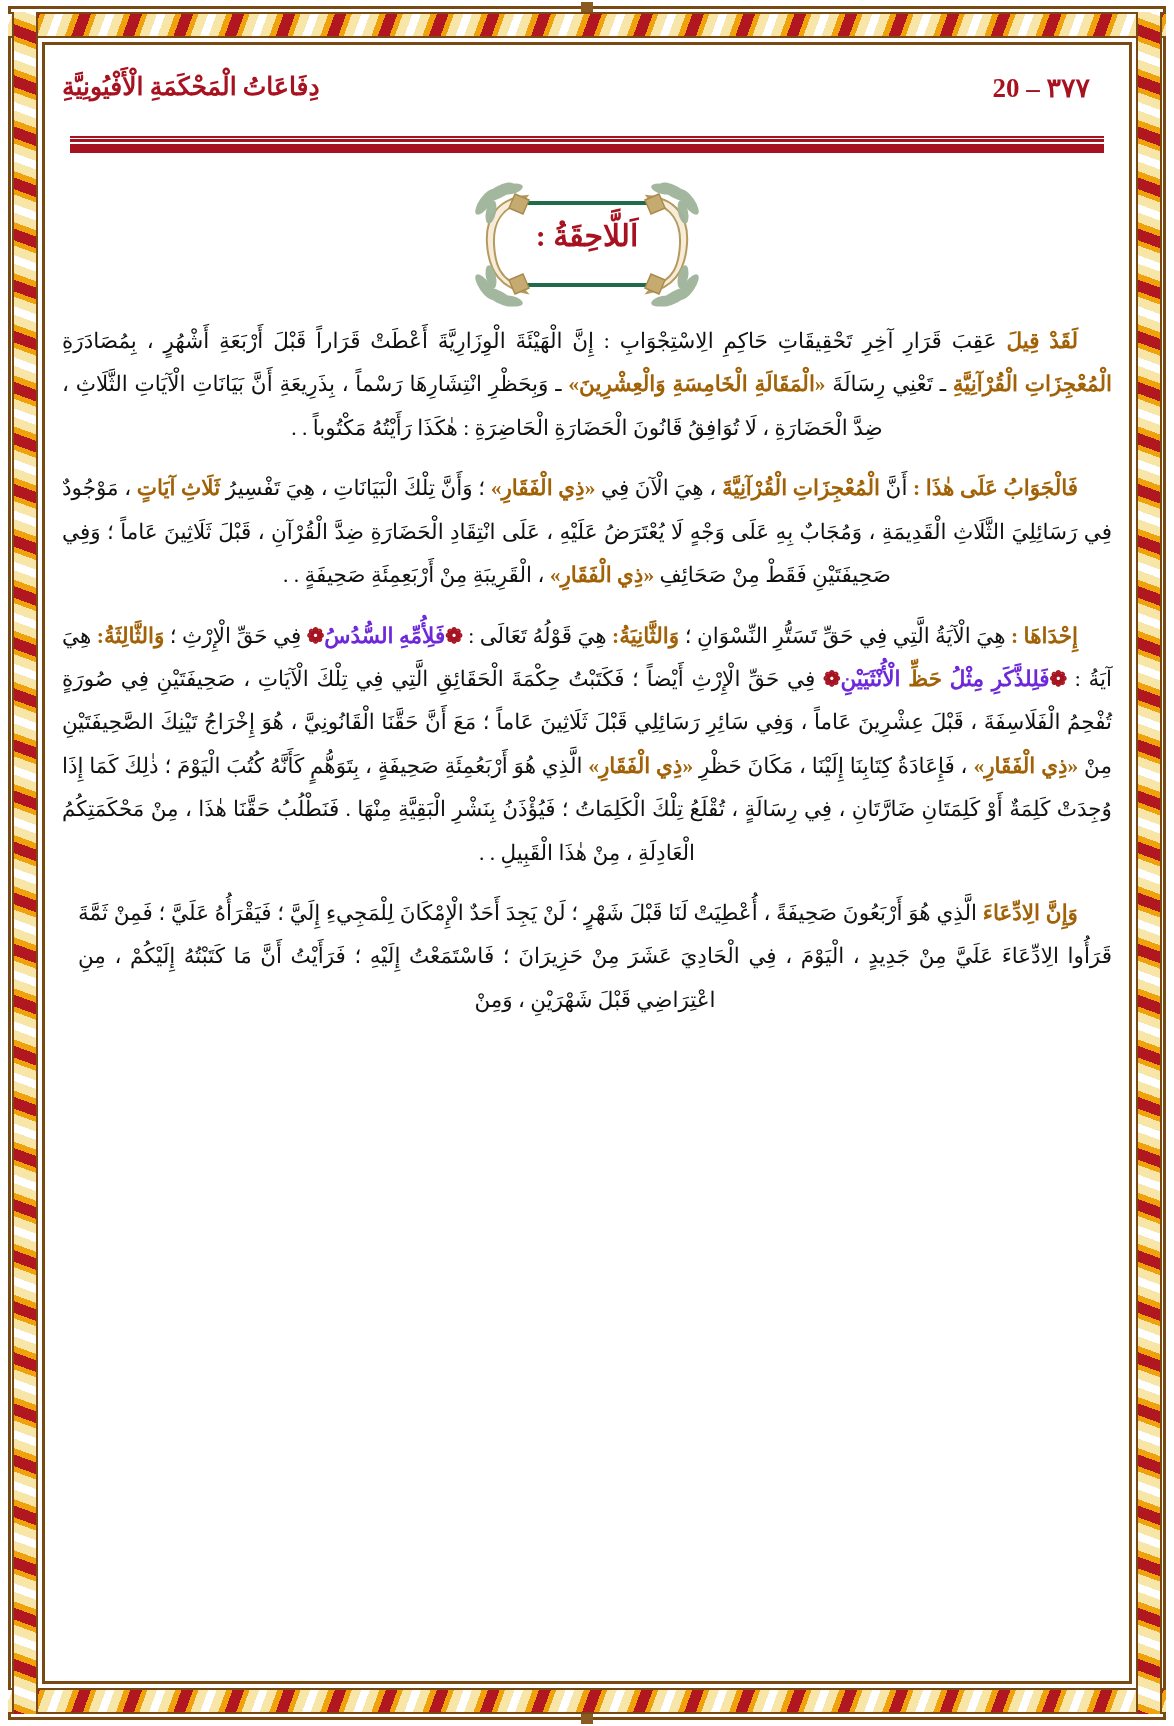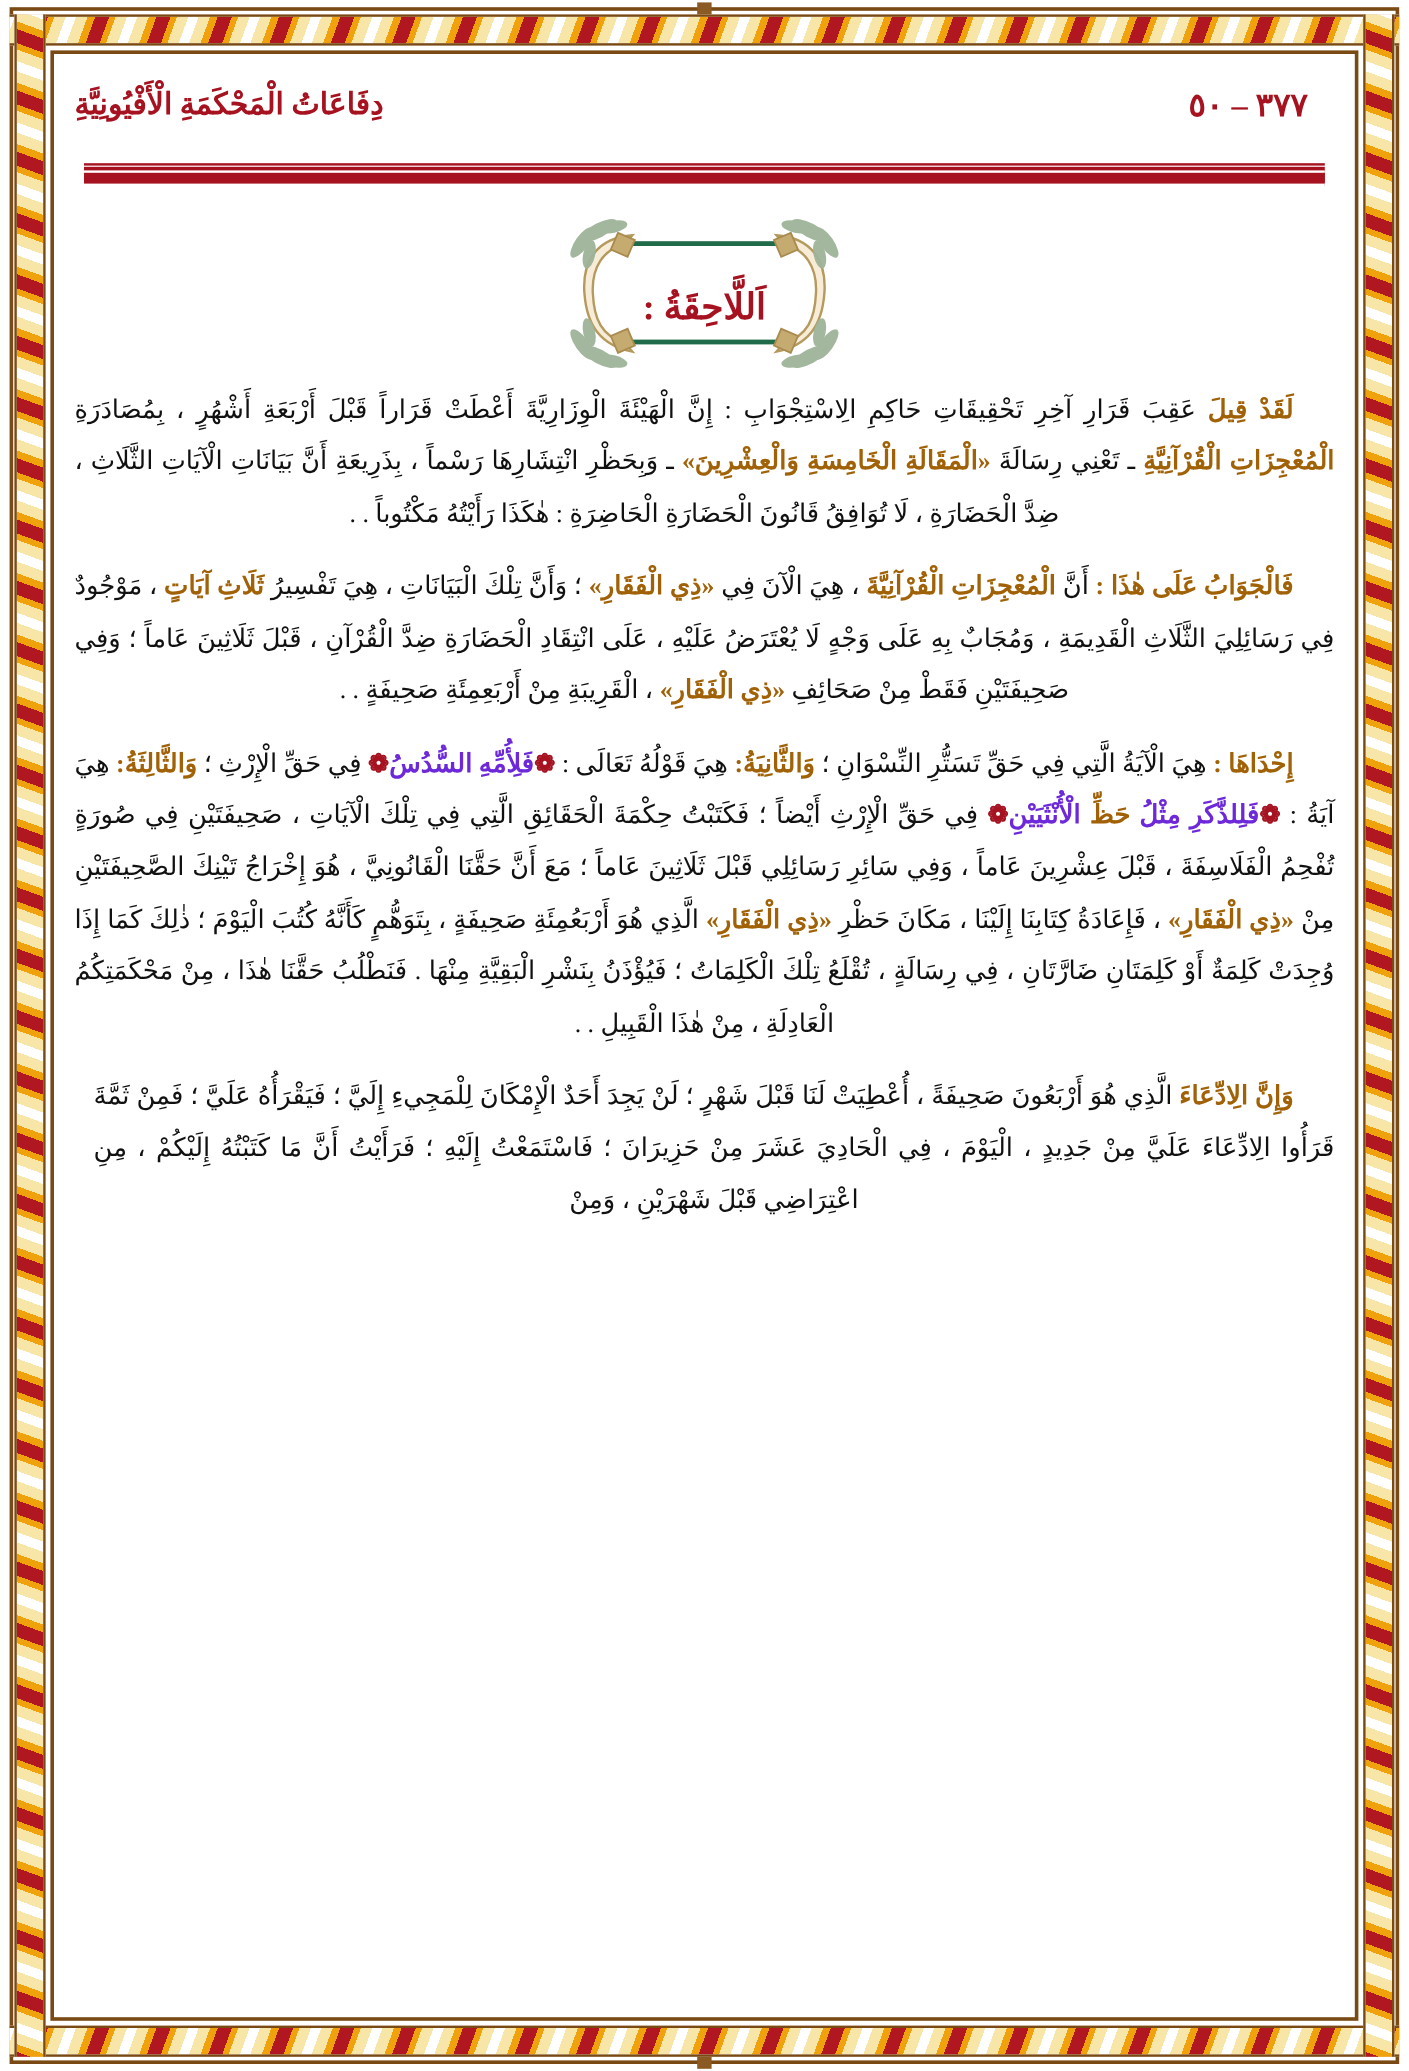--- a/index.html
+++ b/index.html
@@ -174,21 +174,21 @@
   .ornament {
     position: relative;
     width: 292px;
     height: 126px;
     margin: 0 auto;
   }
   .ornament svg { display: block; }
   .section-heading-text {
     position: absolute;
     left: 0; right: 0;
-    top: 56px;
+    top: 36px;
     text-align: center;
     color: #a61220;
     font-size: 30px;
     font-weight: bold;
     font-family: "Liberation Serif", "DejaVu Serif", serif;
     z-index: 3;
   }
 
   
   .body-text {
@@ -227,21 +227,21 @@
   <div class="chain-band horiz band-bottom"></div>
   <div class="chain-band vert band-left"></div>
   <div class="chain-band vert band-right"></div>
   <div class="border-inner"></div>
   <div class="nub top"></div>
   <div class="nub bottom"></div>
 
   <div class="content">
 
     <div class="page-header">
-      <div class="page-number">٣٧٧ – ٥٠</div>
+      <div class="page-number">٣٧٧ – 20</div>
       <div class="doc-title">دِفَاعَاتُ الْمَحْكَمَةِ الْأَفْيُونِيَّةِ</div>
       <div class="header-rule-thin"></div>
       <div class="header-rule"></div>
     </div>
 
     <div class="section-heading-wrap">
       <div class="ornament">
         <svg width="292" height="126" viewBox="0 0 292 126" xmlns="http://www.w3.org/2000/svg">
 
           <rect x="78" y="19" width="136" height="4" fill="#1f6b4a"></rect>

